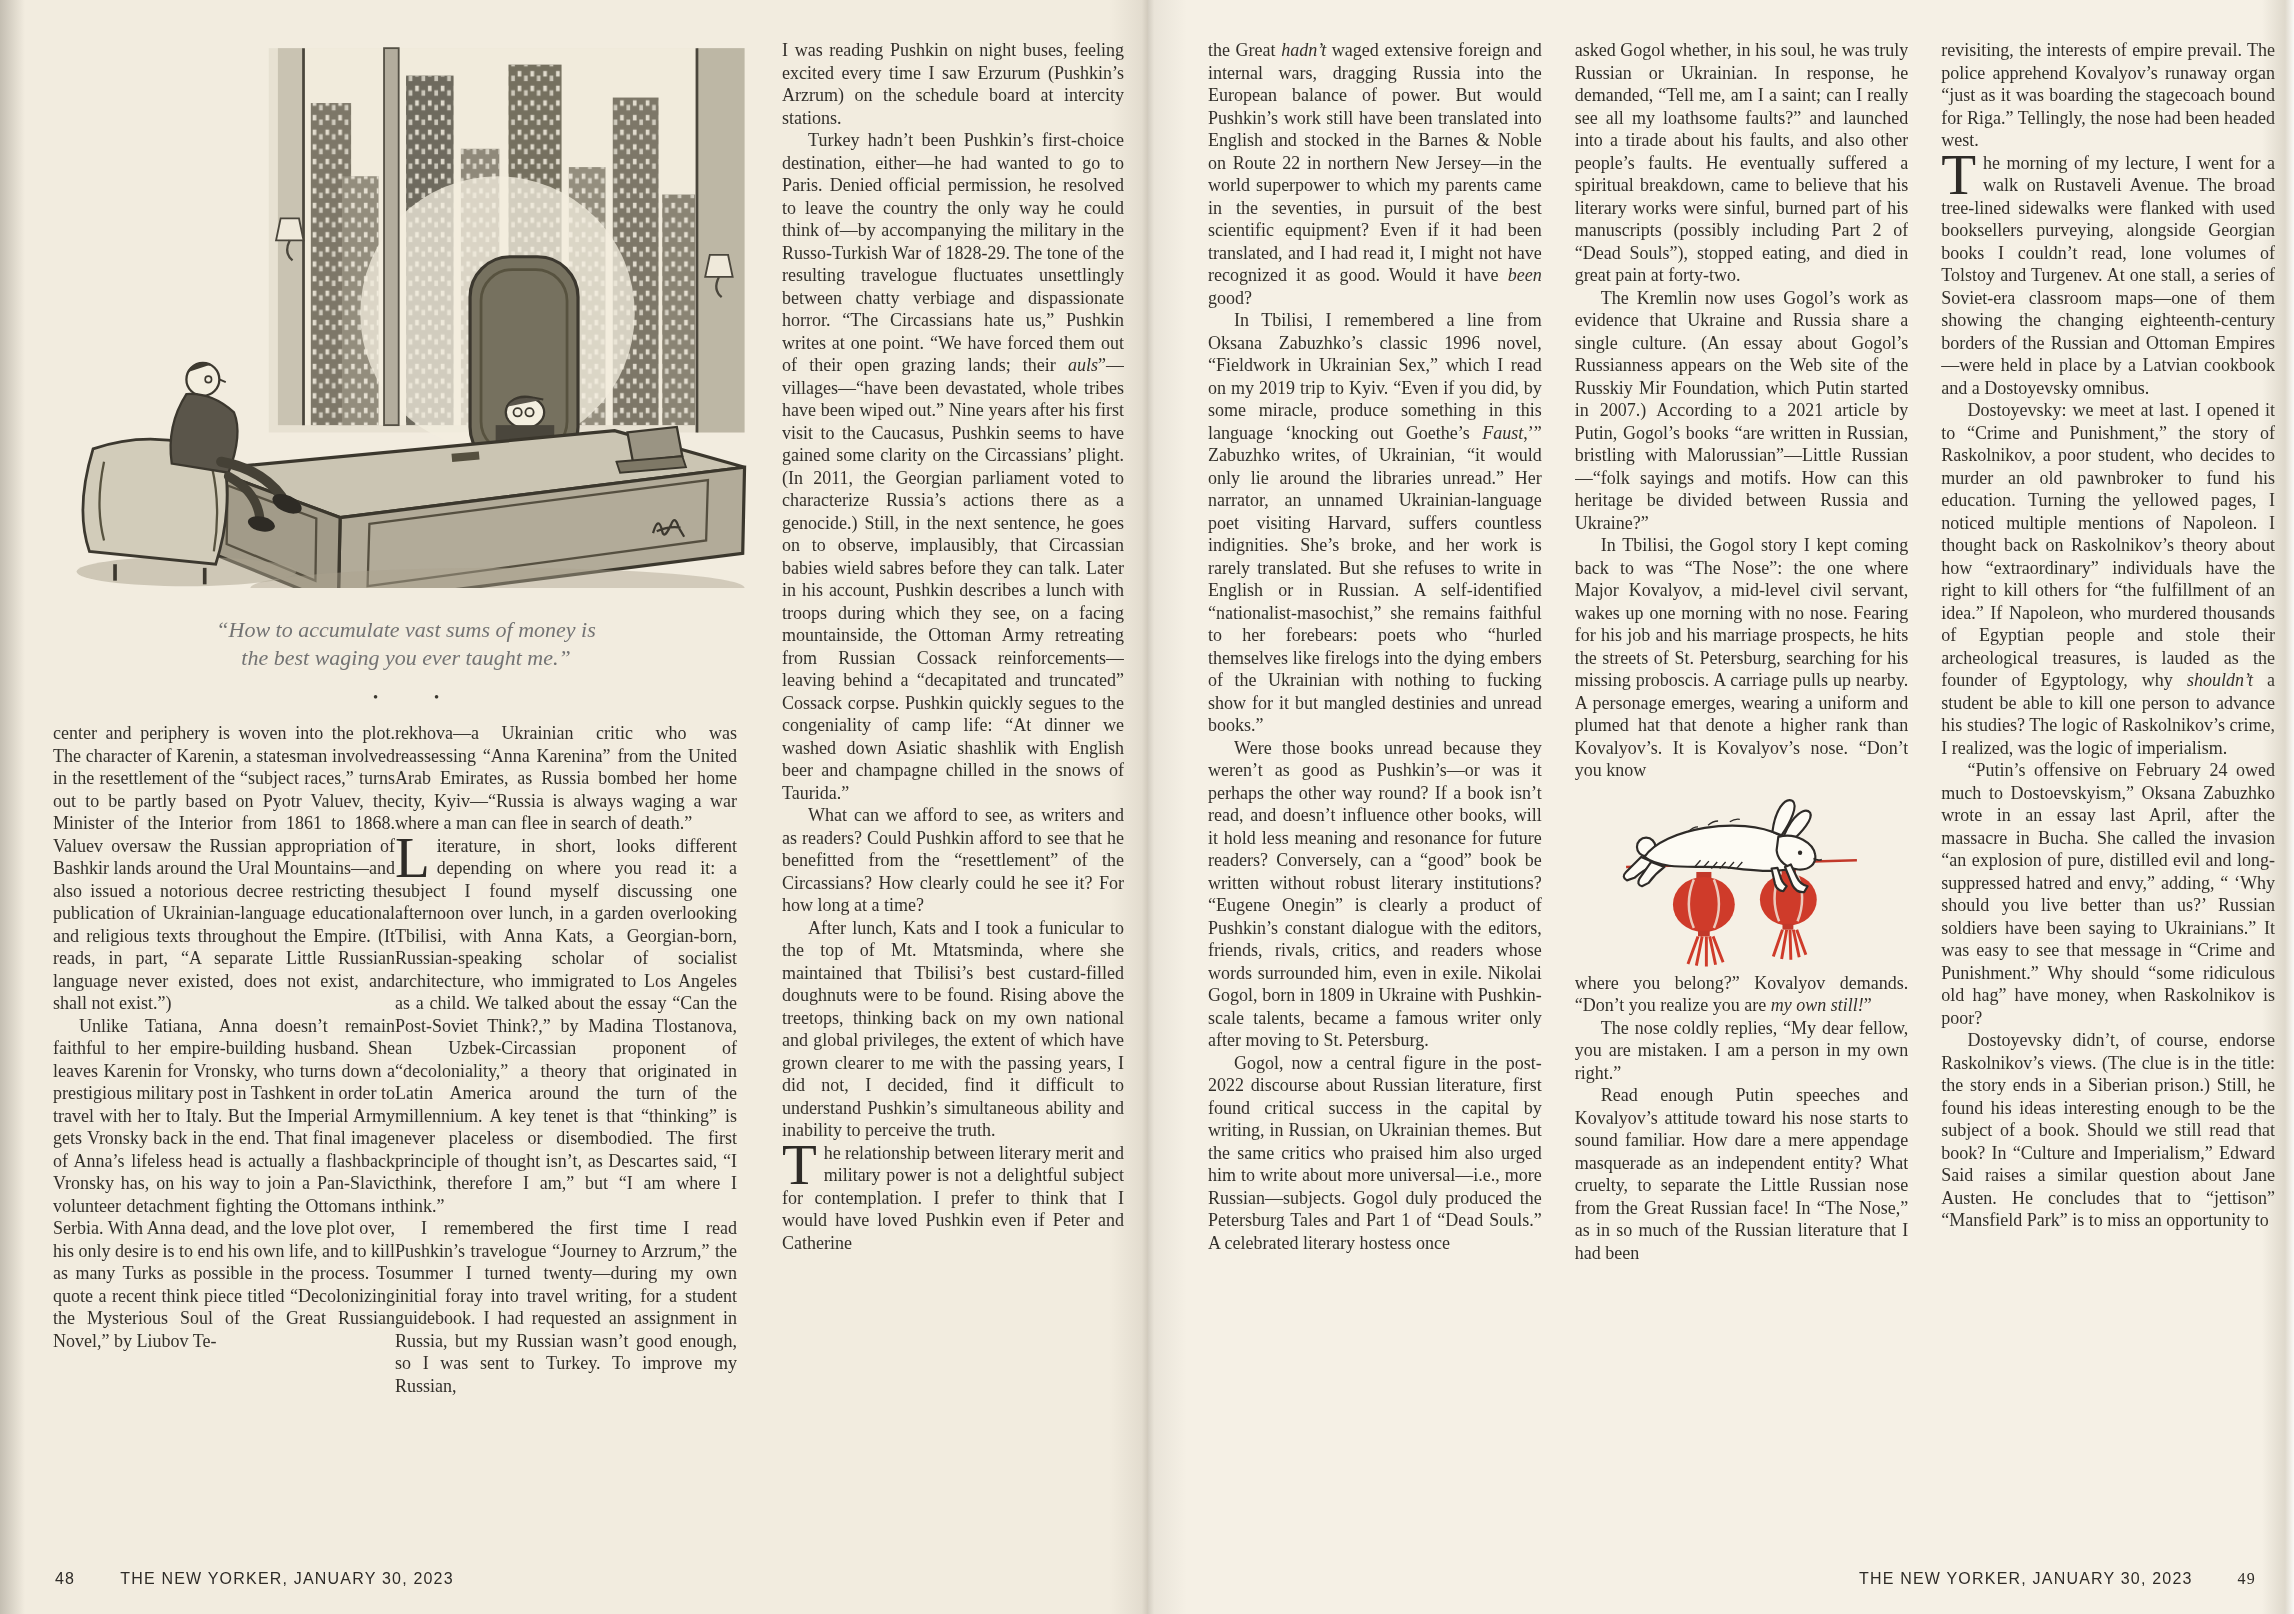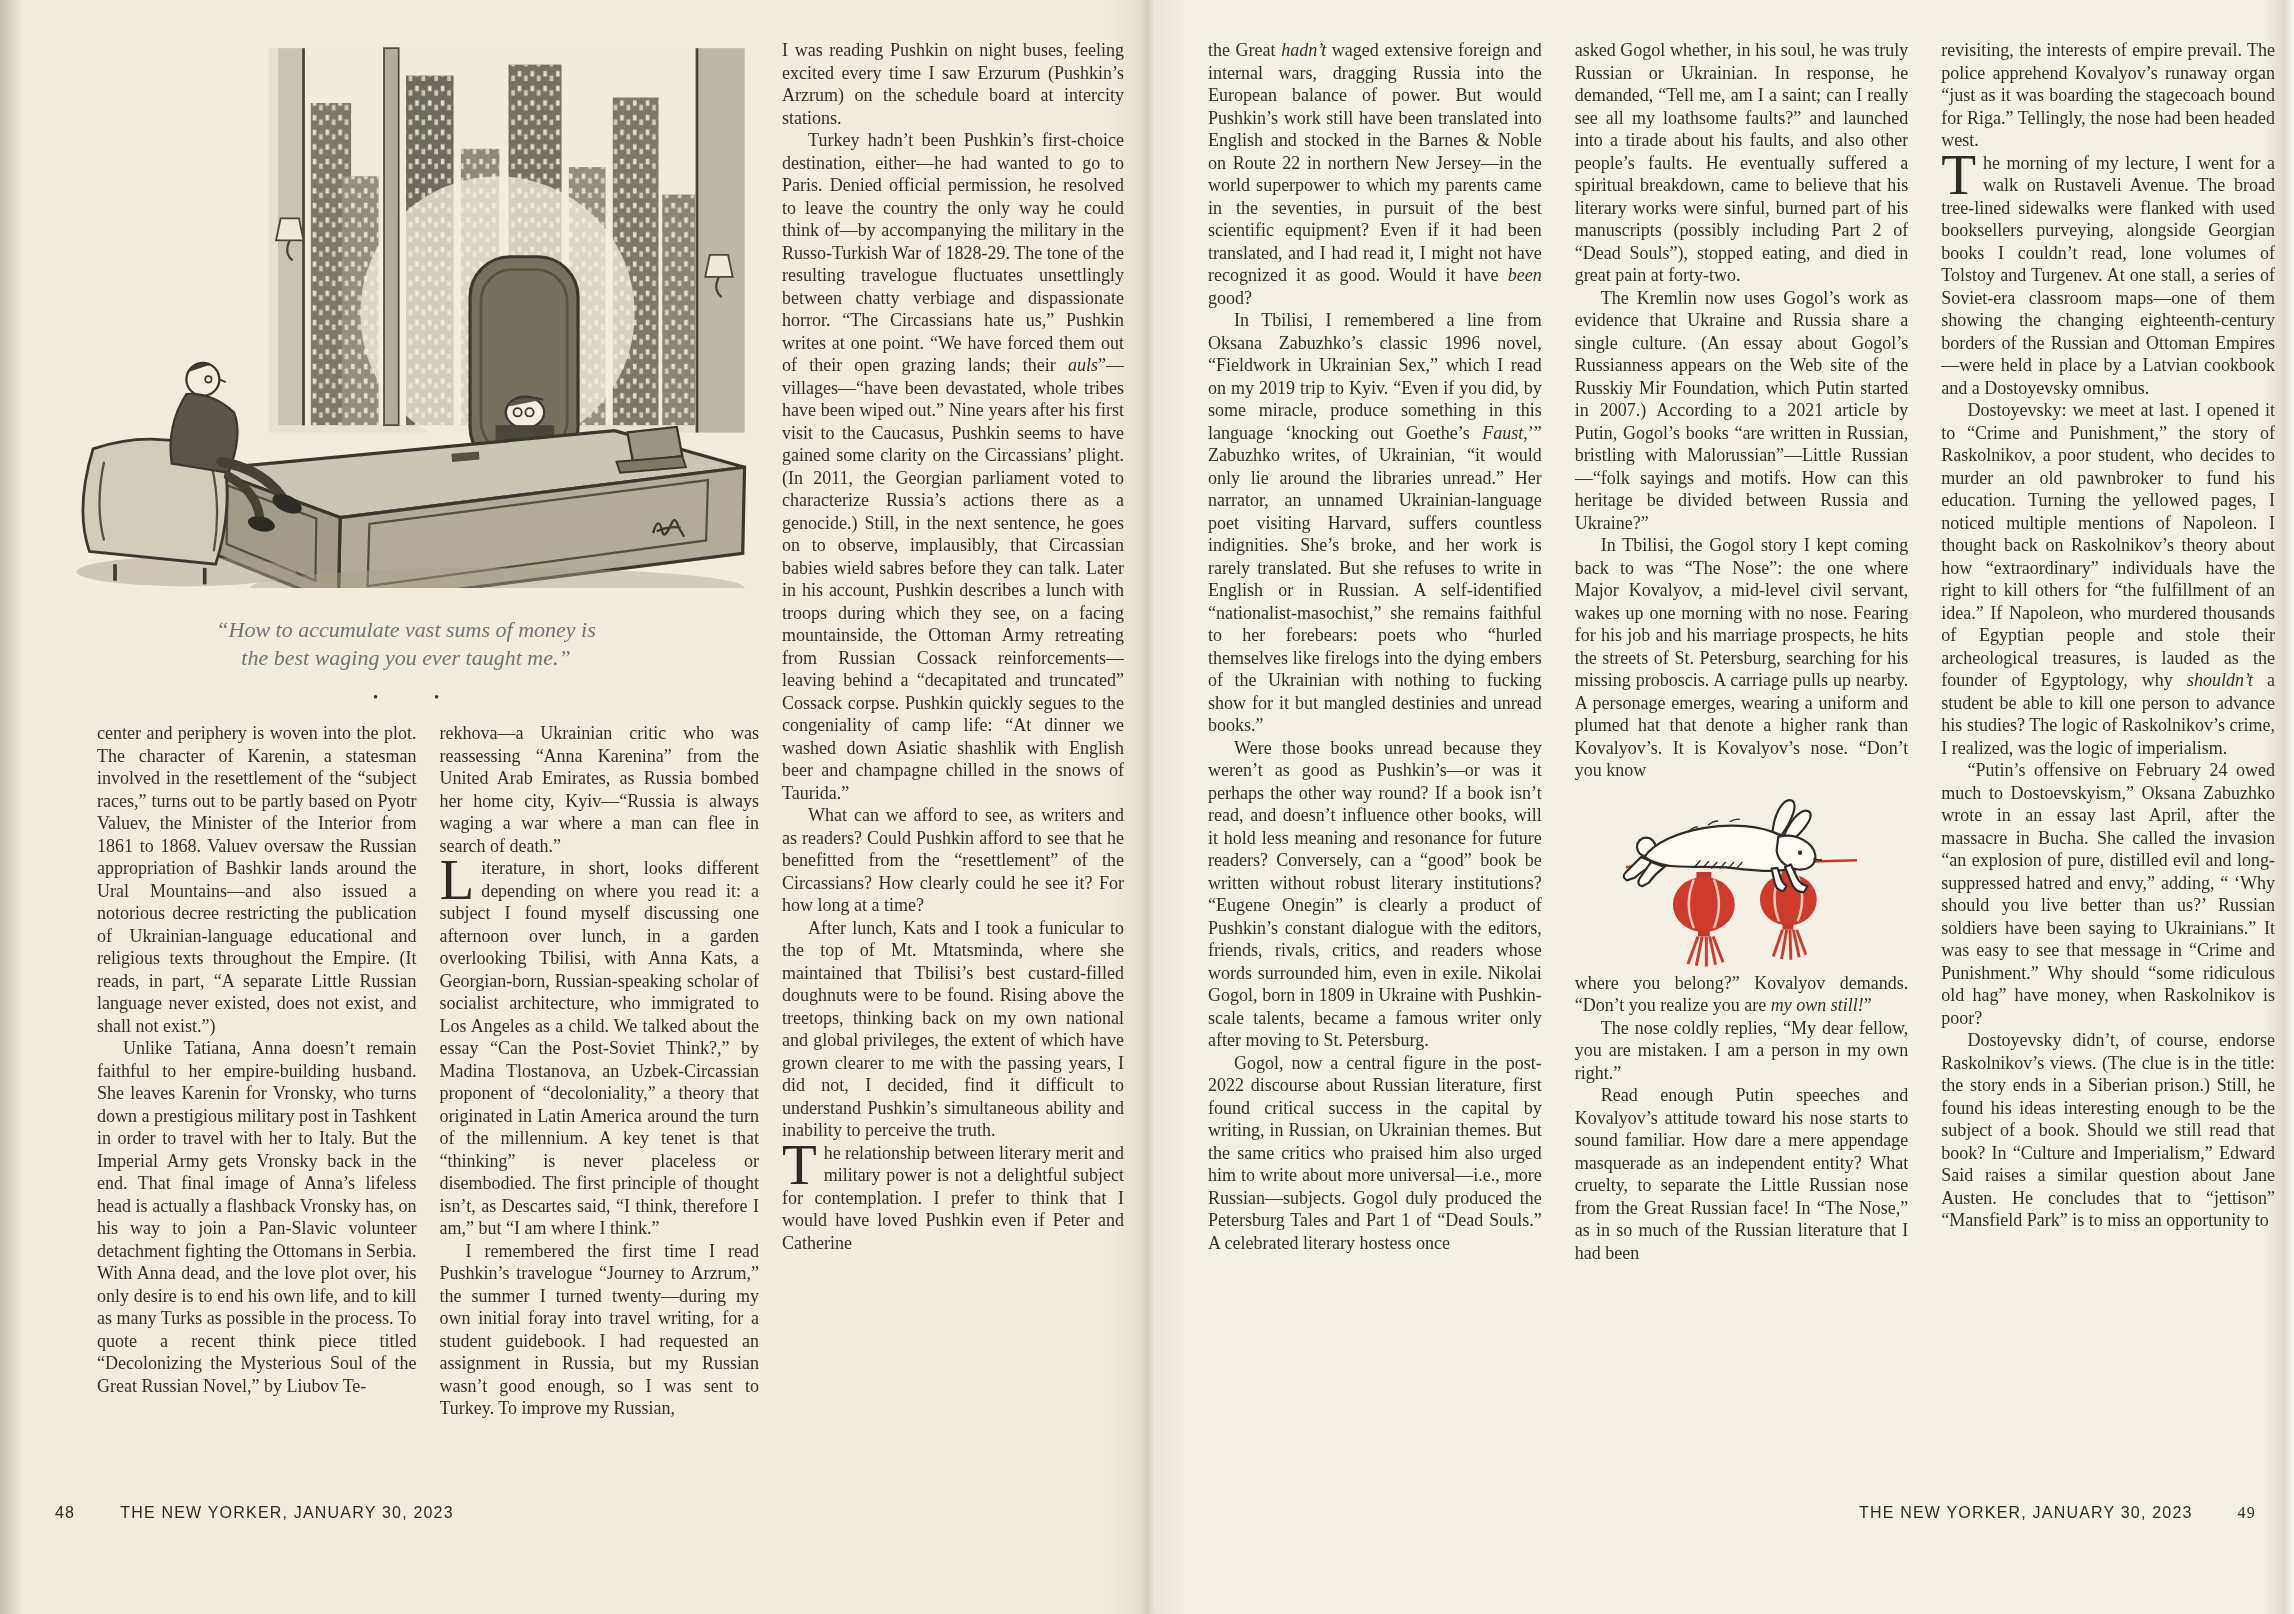--- a/index.html
+++ b/index.html
@@ -12,33 +12,33 @@
   .edge-left{position:absolute;left:0;top:0;width:25px;height:100%;
     background:linear-gradient(90deg,rgba(60,55,45,0.25),rgba(60,55,45,0));}
   .edge-right{position:absolute;right:0;top:0;width:33px;height:100%;
     background:linear-gradient(270deg,rgba(255,255,255,0.8) 0%,rgba(120,110,90,0.18) 30%,rgba(0,0,0,0) 100%);}
   .page{position:absolute;top:39px;height:1523px;}
   #page-left{left:53px;width:1072px;display:flex;gap:23px;}
   #page-right{left:1208px;width:1067px;display:flex;gap:33px;}
   .col{width:342px;height:1502px;overflow:hidden;text-align:justify;
        font-size:18px;line-height:22.5px;}
   .left-two{width:706px;}
-  .cols-under{display:flex;gap:23px;height:835px;overflow:hidden;margin-left:44px;}
+  .cols-under{display:flex;height:835px;overflow:hidden;}
   .cols-under .col{height:831px;}
   .para{margin:0;text-indent:1.45em;}
   .para.ni{text-indent:0;}
   .dropcap{float:left;font-size:57px;line-height:44px;padding:1px 6.8px 0 0;color:#2e2b27;}
   
   .cartoon-wrap{width:706px;height:549px;position:relative;}
   .caption{margin-top:28px;text-align:center;font-style:italic;font-size:22px;line-height:28px;color:#737373;}
   .section-dots{height:50px;display:flex;justify-content:center;align-items:center;gap:56px;color:#3a372f;font-size:14.6px;}
   
   .illus-wrap{height:190px;display:flex;justify-content:center;align-items:center;}
   
-  .folio{position:absolute;top:1504px;font-family:"Liberation Sans","DejaVu Sans",sans-serif;
+  .folio{position:absolute;top:1570px;font-family:"Liberation Sans","DejaVu Sans",sans-serif;
          font-size:16px;letter-spacing:1.2px;color:#2e2b27;}
   #folio-left{left:55px;}
   #folio-left .pnum{margin-right:45px;}
   #folio-right{right:39px;text-align:right;}
   #folio-right .pnum{margin-left:45px;font-family:Liberation Serif, serif;}
   i{font-style:italic;}
 </style>
 </head>
 <body>
 

